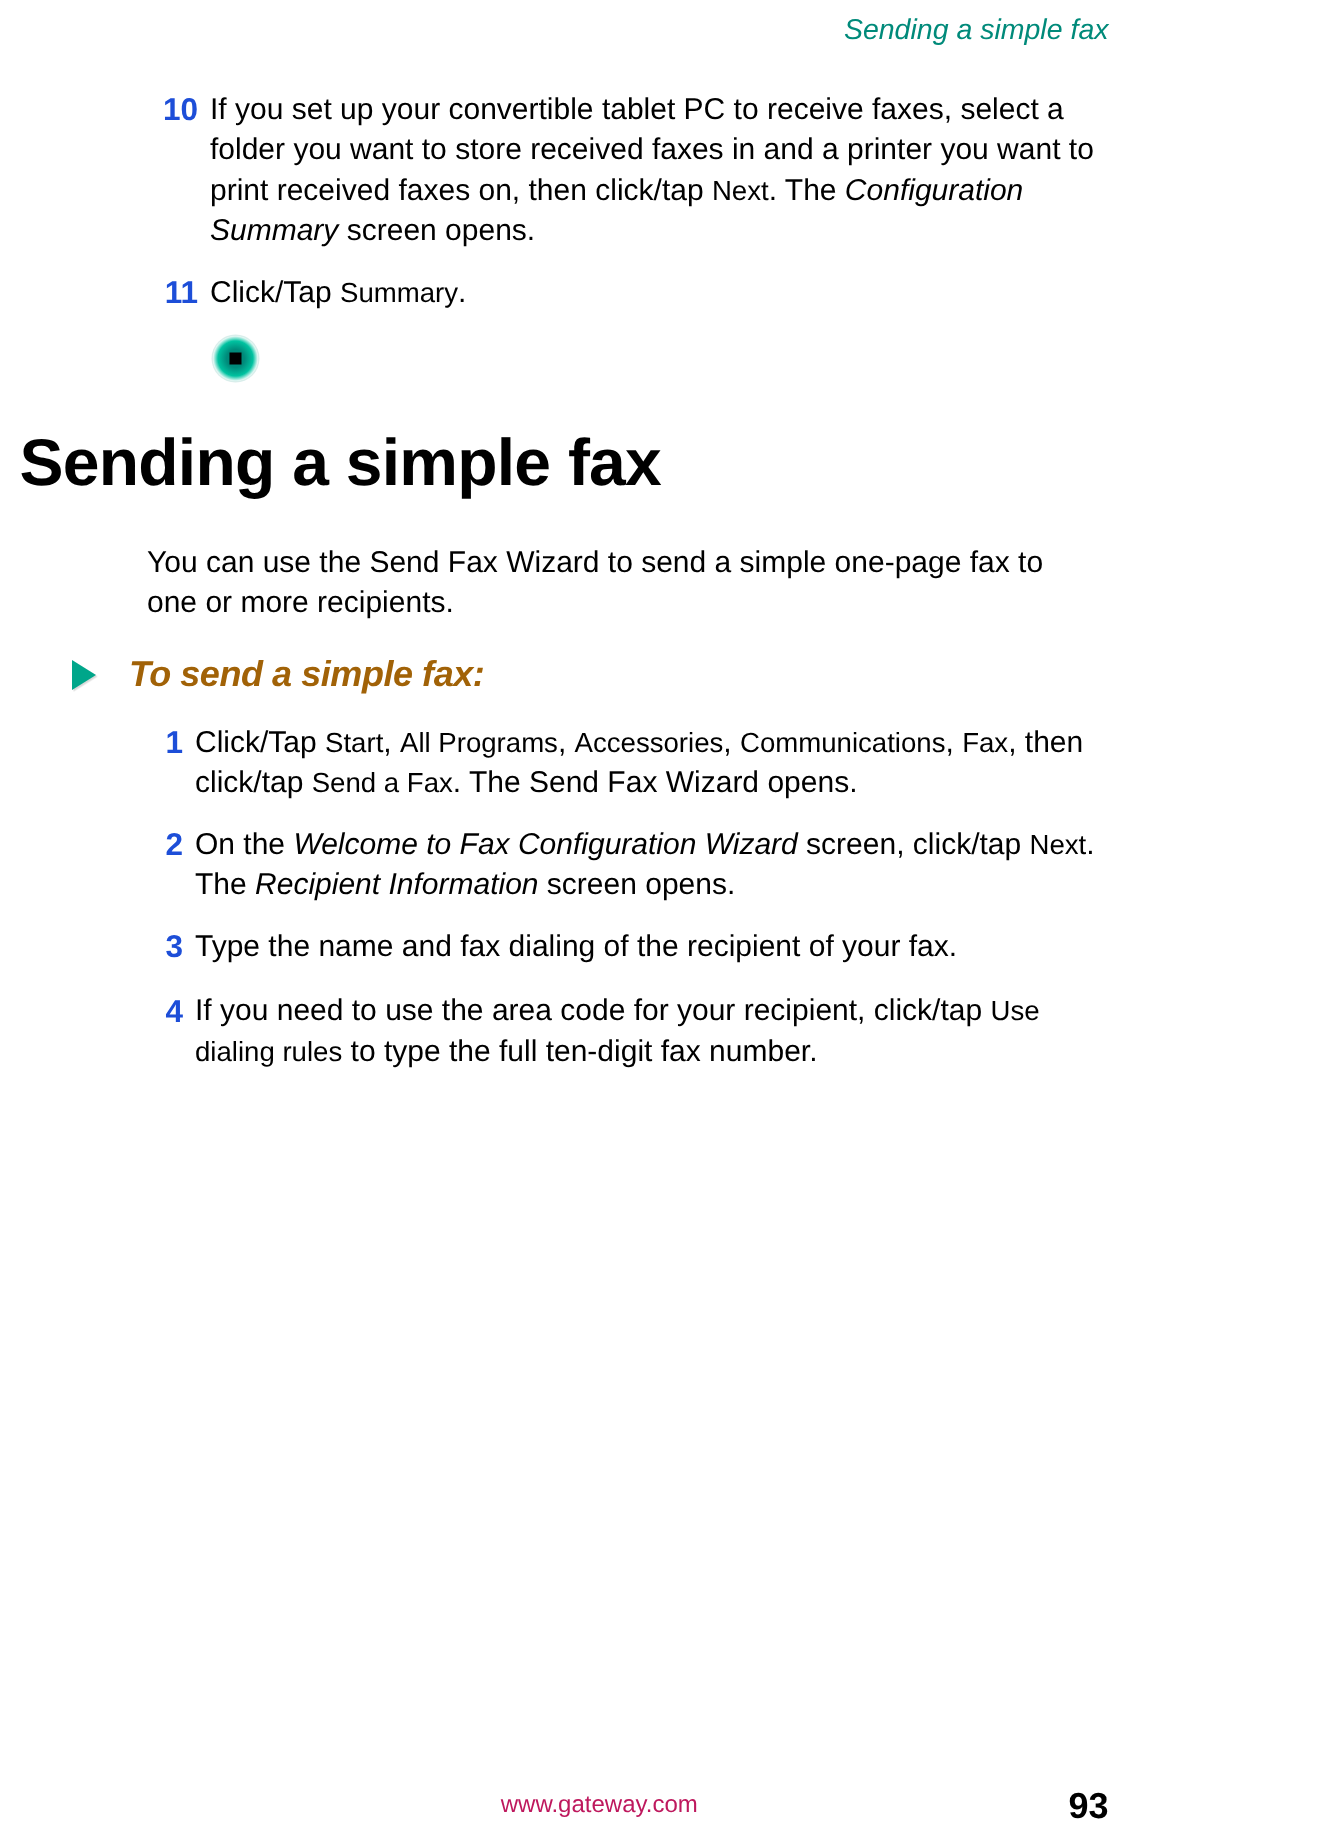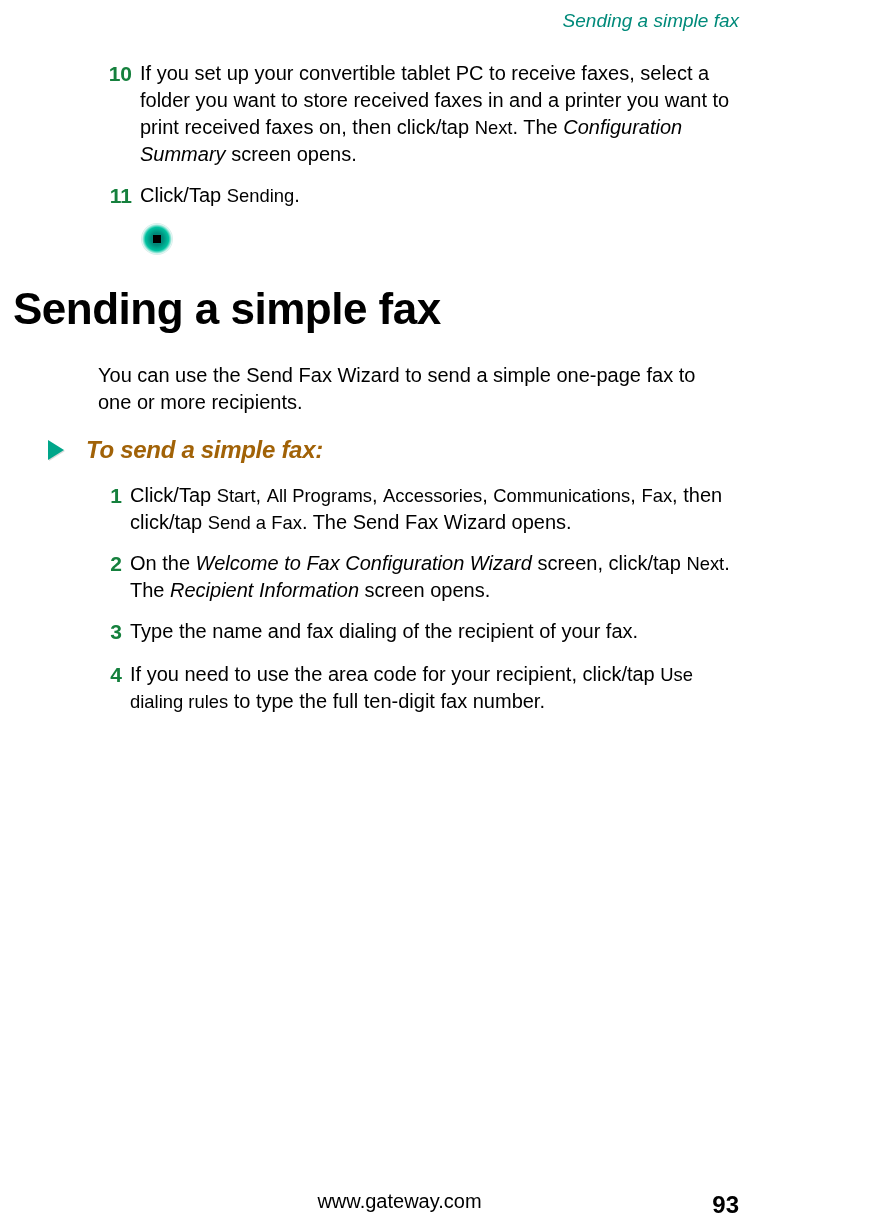--- a/index.html
+++ b/index.html
@@ -30,21 +30,21 @@
     padding-right: 5px;
   }
   .step-row {
     display: flex;
     align-items: flex-start;
     margin-bottom: 14px;
     line-height: 1.35;
     font-size: 20px;
   }
   .step-num {
-    color: #15803d;
+    color: #1d4ed8;
     font-weight: 700;
     width: 34px;
     flex: 0 0 34px;
     text-align: right;
     padding-right: 8px;
     font-size: 21px;
   }
   .step-num.small-list {
     width: 24px;
     flex: 0 0 24px;
@@ -108,22 +108,22 @@
 
   .footer {
     position: absolute;
     bottom: 18px;
     left: 0; right: 0;
     display: flex;
     justify-content: center;
     align-items: baseline;
   }
   .footer-url {
-    color: #000000;
-    font-size: 20px;
+    color: #be185d;
+    font-size: 16px;
   }
   .page-num {
     position: absolute;
     right: 60px;
     bottom: 12px;
     font-weight: 700;
     font-size: 24px;
   }
 </style>
 </head>
@@ -135,21 +135,21 @@
 
   <div class="content">
 
     <div>
       <div class="step-row">
         <div class="step-num">10</div>
         <div class="step-text"><span>If you set up your convertible tablet PC to receive faxes, select a folder you want to store received faxes in and a printer you want to print received faxes on, then click/tap </span><span class="bold">Next</span><span>. The </span><span class="ital">Configuration Summary</span><span> screen opens.</span></div>
       </div>
       <div class="step-row">
         <div class="step-num">11</div>
-        <div class="step-text"><span>Click/Tap </span><span class="bold">Sending</span><span>.</span></div>
+        <div class="step-text"><span>Click/Tap </span><span class="bold">Summary</span><span>.</span></div>
       </div>
       <span class="stop-icon"></span>
     </div>
 
     <h1 class="h1">Sending a simple fax</h1>
 
     <p class="intro">You can use the Send Fax Wizard to send a simple one-page fax to one or more recipients.</p>
 
     <div class="subhead-row">
       <span class="play-icon"></span>

